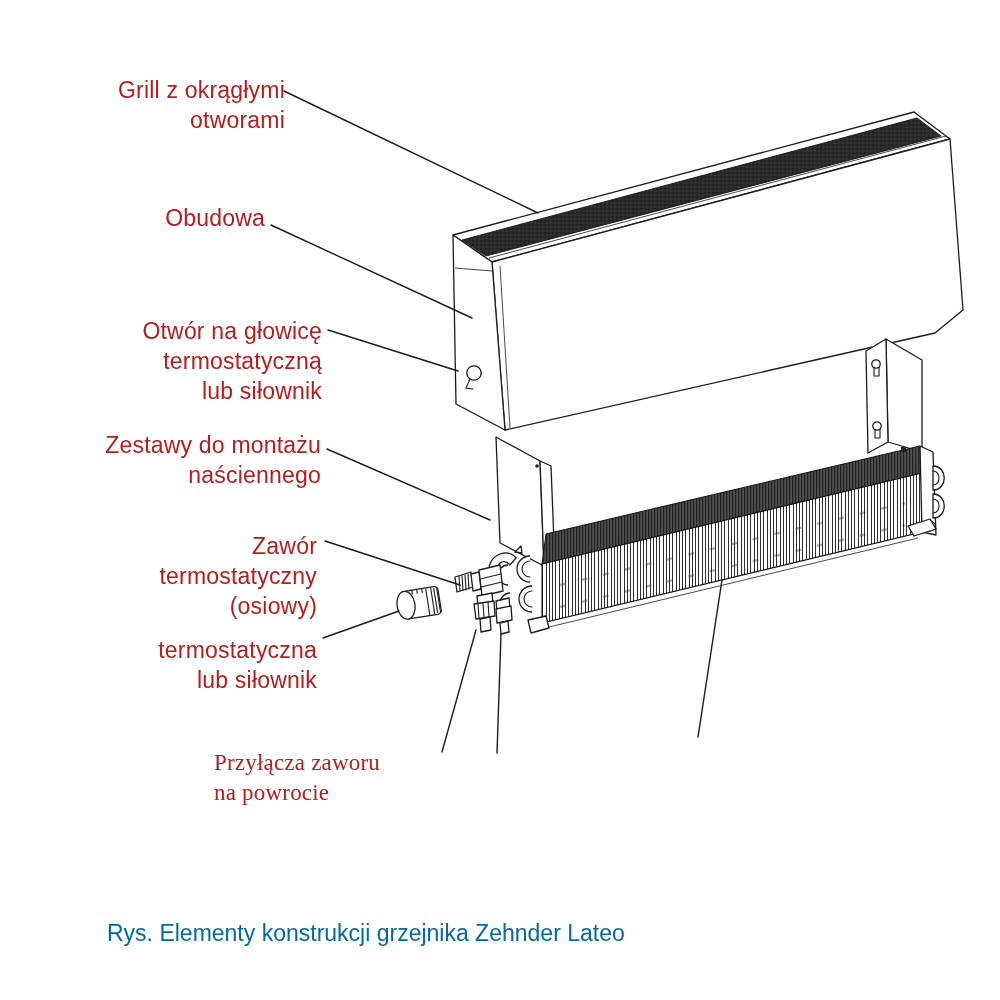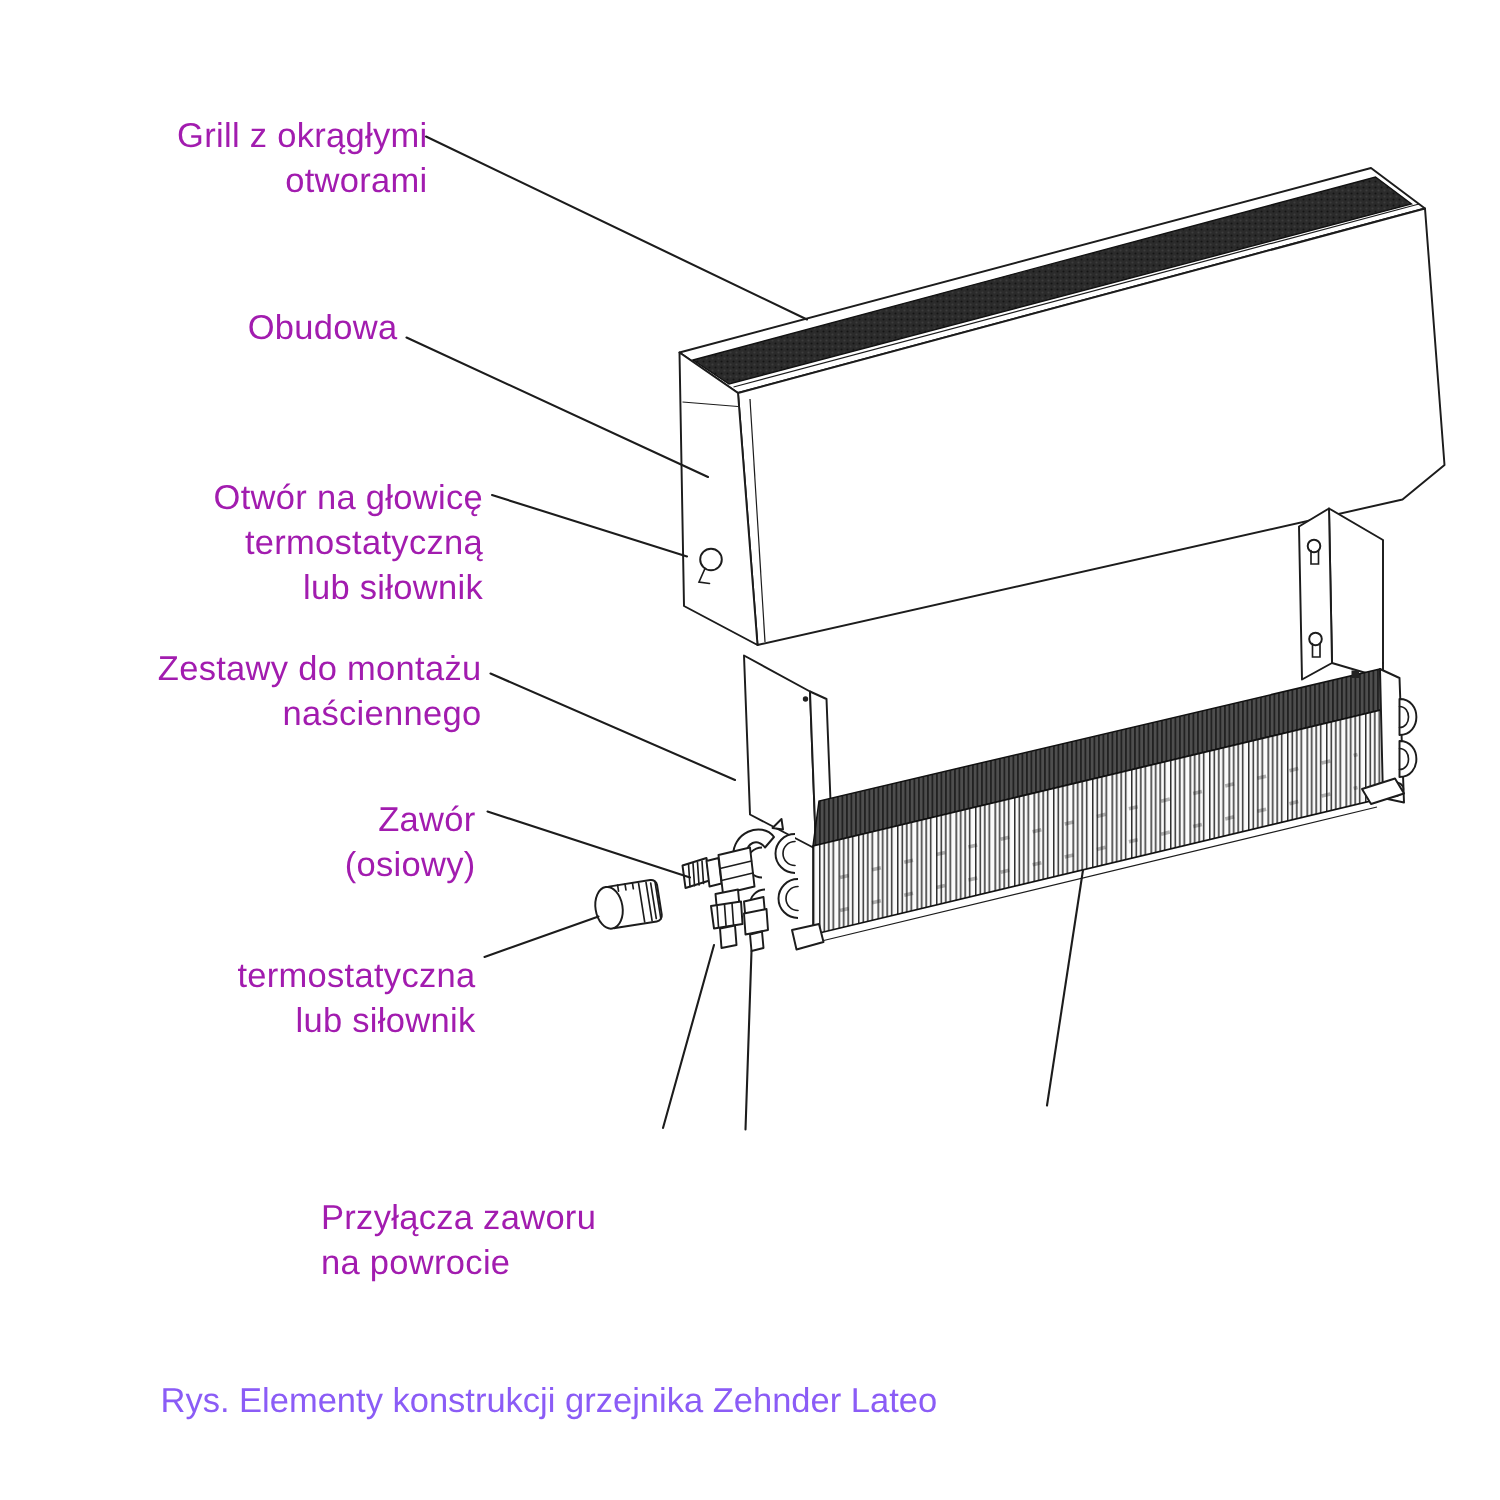--- a/index.html
+++ b/index.html
@@ -1,23 +1,23 @@
 <!DOCTYPE html>
 <html><head>
 <meta charset="utf-8">
 <style>
   html,body{margin:0;padding:0;background:#ffffff;}
   .stage{position:relative;width:1000px;height:1000px;background:#ffffff;overflow:hidden;
          font-family:"Liberation Sans","DejaVu Sans",sans-serif;color:#1c1c1c;}
   .stage svg{position:absolute;inset:0;}
-  .lbl{position:absolute;font-size:23px;line-height:30px;letter-spacing:.2px;color:#a21caf;white-space:nowrap;}
+  .lbl{position:absolute;font-size:23px;line-height:30px;letter-spacing:.2px;color:#b91c1c;white-space:nowrap;}
   .lbl span{display:block;}
   .lbl.right{text-align:right;}
   .lbl.left{text-align:left;}
-  .caption{position:absolute;font-size:23px;color:#8b5cf6;white-space:nowrap;}
+  .caption{position:absolute;font-size:23px;color:#0369a1;white-space:nowrap;}
   
   .face{fill:#ffffff;stroke:#1c1c1c;stroke-width:1.3;stroke-linejoin:round;}
   .ln{fill:none;stroke:#1c1c1c;stroke-width:1.1;stroke-linecap:round;}
   .thin{fill:none;stroke:#1c1c1c;stroke-width:0.8;}
   .leader{fill:none;stroke:#1c1c1c;stroke-width:1.4;stroke-linecap:round;}
   .shade{fill:none;stroke:#1a1a1a;stroke-width:2.4;opacity:.32;stroke-dasharray:6 16;}
 </style>
 </head>
 <body>
 
@@ -169,28 +169,29 @@
     <span>lub siłownik</span>
   </div>
 
   <div class="lbl right" style="top:430px; right:679px;">
     <span>Zestawy do montażu</span>
     <span>naściennego</span>
   </div>
 
   <div class="lbl right" style="top:531px; right:683px;">
     <span>Zawór</span>
+    <span>termostatyczny</span>
     <span>(osiowy)</span>
   </div>
 
   <div class="lbl right" style="top:635px; right:683px;">
     <span>termostatyczna</span>
     <span>lub siłownik</span>
   </div>
 
-  <div class="lbl left" style="top:796px; left:214px;">
+  <div class="lbl left" style="top:748px; left:214px;font-family:Liberation Serif, serif;">
     <span>Przyłącza zaworu</span>
     <span>na powrocie</span>
   </div>
 
 
   <div class="caption" style="top:920px; left:107px;">Rys. Elementy konstrukcji grzejnika Zehnder Lateo</div>
 </div>
 
 </body></html>

